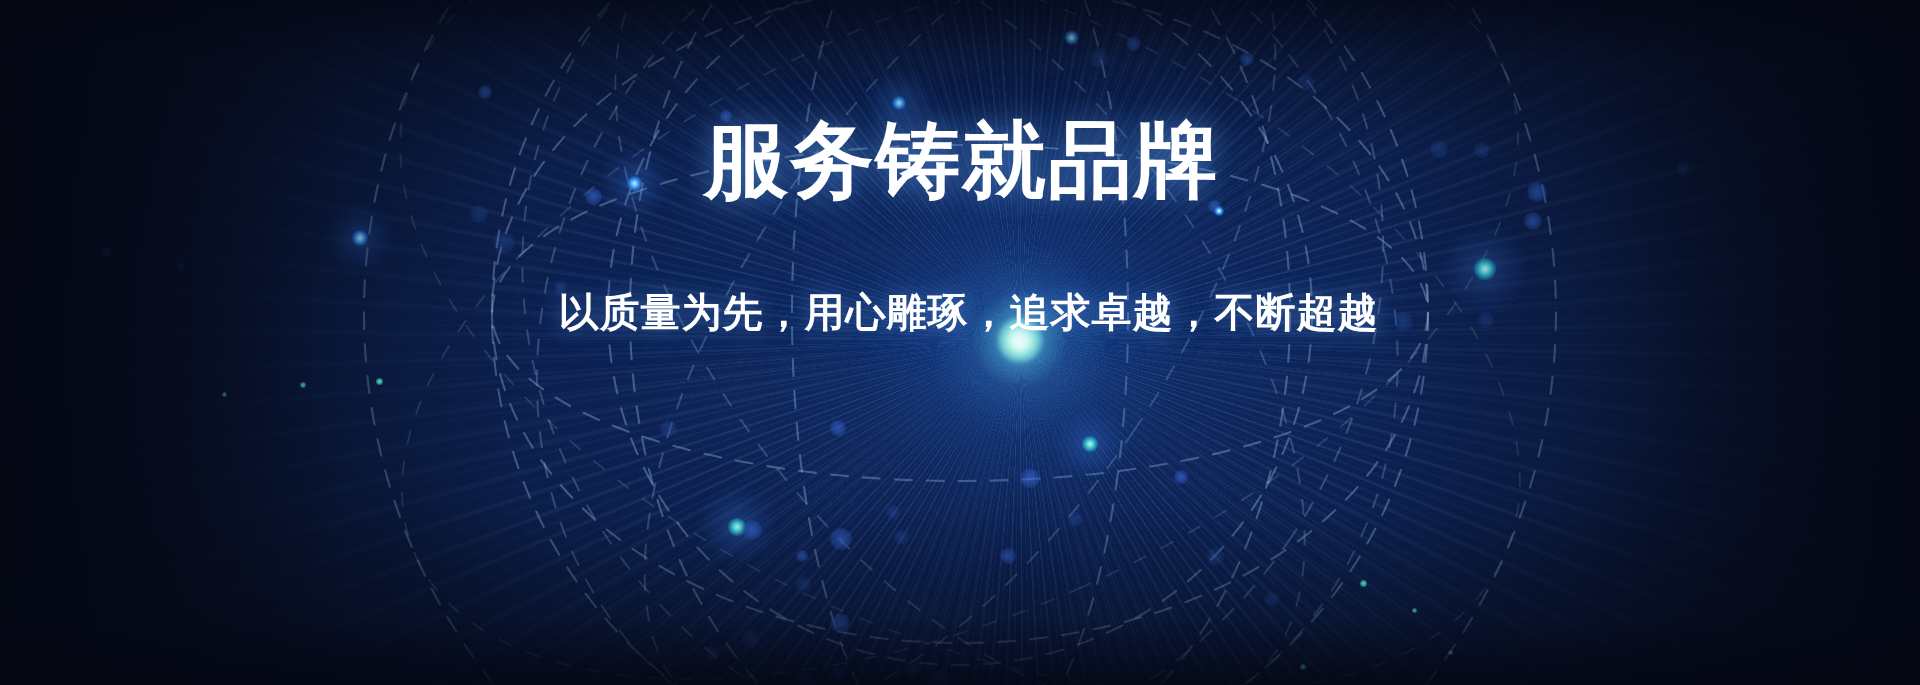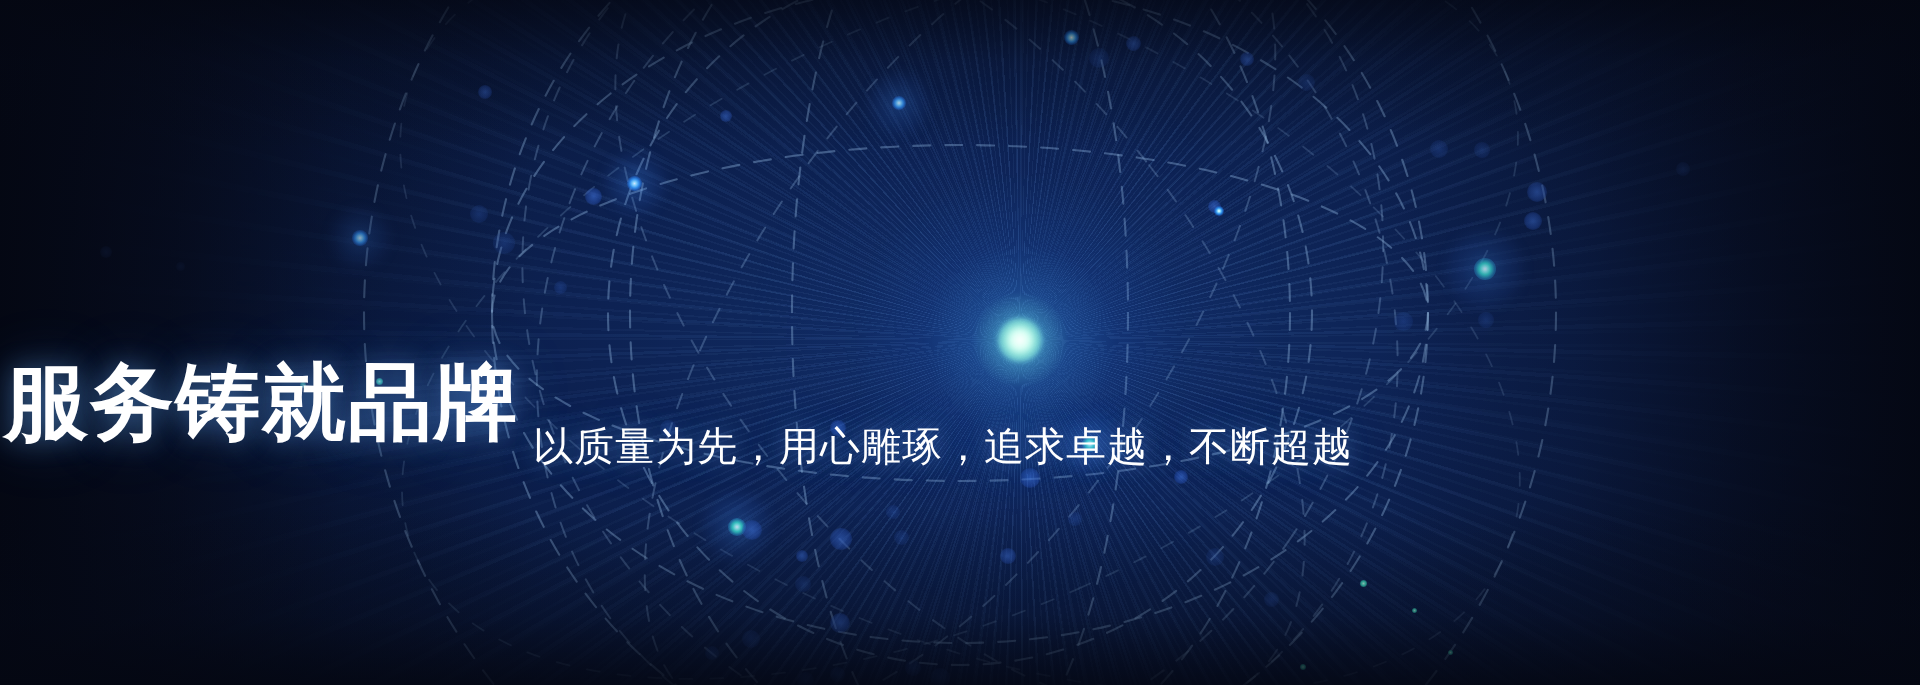--- a/index.html
+++ b/index.html
@@ -108,21 +108,21 @@
     background:radial-gradient(circle, rgba(70,150,255,.30) 0%, rgba(50,110,220,.14) 45%, rgba(40,90,190,0) 100%);
     filter:blur(6px);
   }
 
   
   .content{
     position:absolute;
     left:4px;right:0;top:0;
     height:100%;
     display:flex;
-    flex-direction:row;
+    flex-direction:column;
     align-items:center;
     padding-top:118px;
   }
 
   .headline{
     font-size:84px;
     line-height:1;
     font-weight:bold;
     color:#ffffff;
     letter-spacing:2px;
@@ -138,21 +138,21 @@
     color:#eef4ff;
     letter-spacing:15px;
     text-indent:15px;
     white-space:nowrap;
     text-shadow:0 0 18px rgba(120,180,255,.45);
   }
   .tagline{
     margin:88px 0 0 13px;
     font-size:40px;
     line-height:1.1;
-    font-weight:normal;
+    font-weight:bold;
     color:#ffffff;
     letter-spacing:1px;
     white-space:nowrap;
     text-shadow:0 0 20px rgba(110,175,255,.4), 0 0 46px rgba(50,120,220,.25);
   }
 </style>
 </head>
 <body>
 
 <div class="banner">

